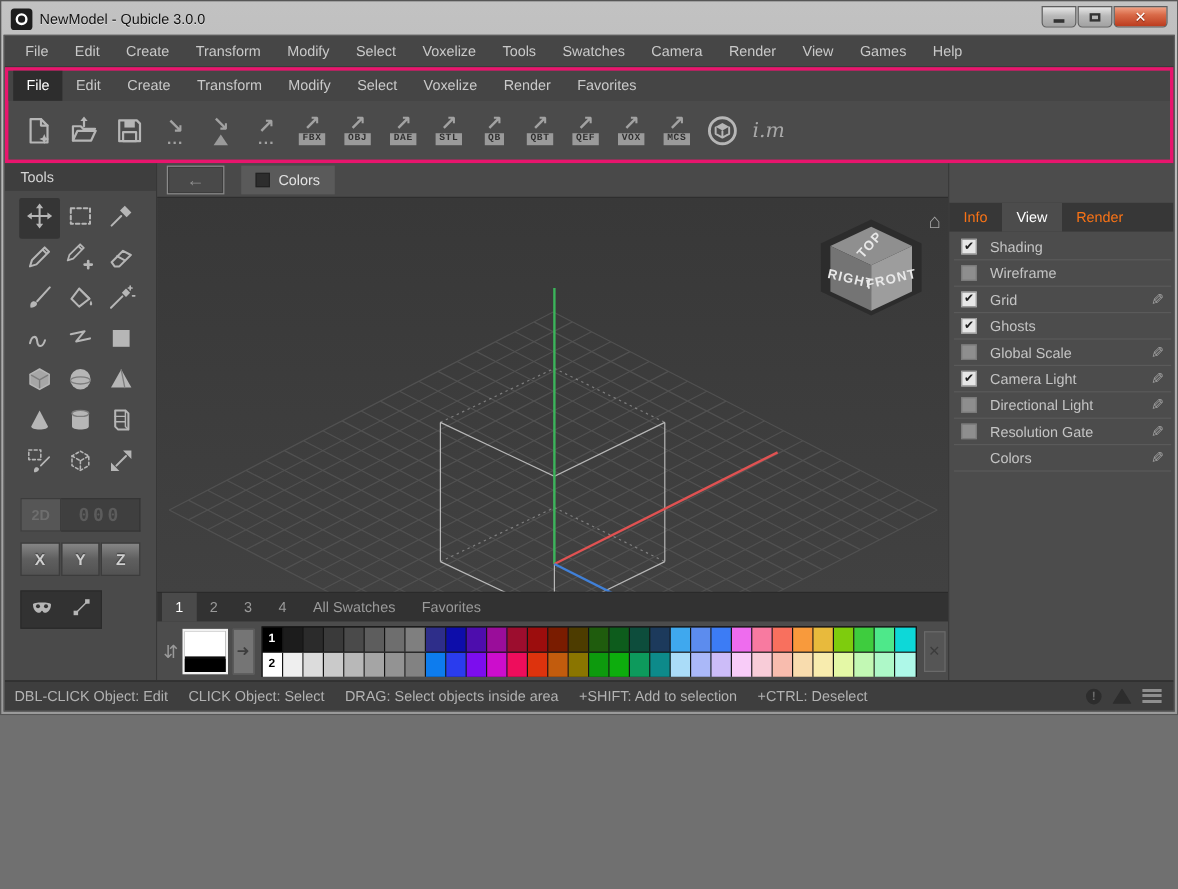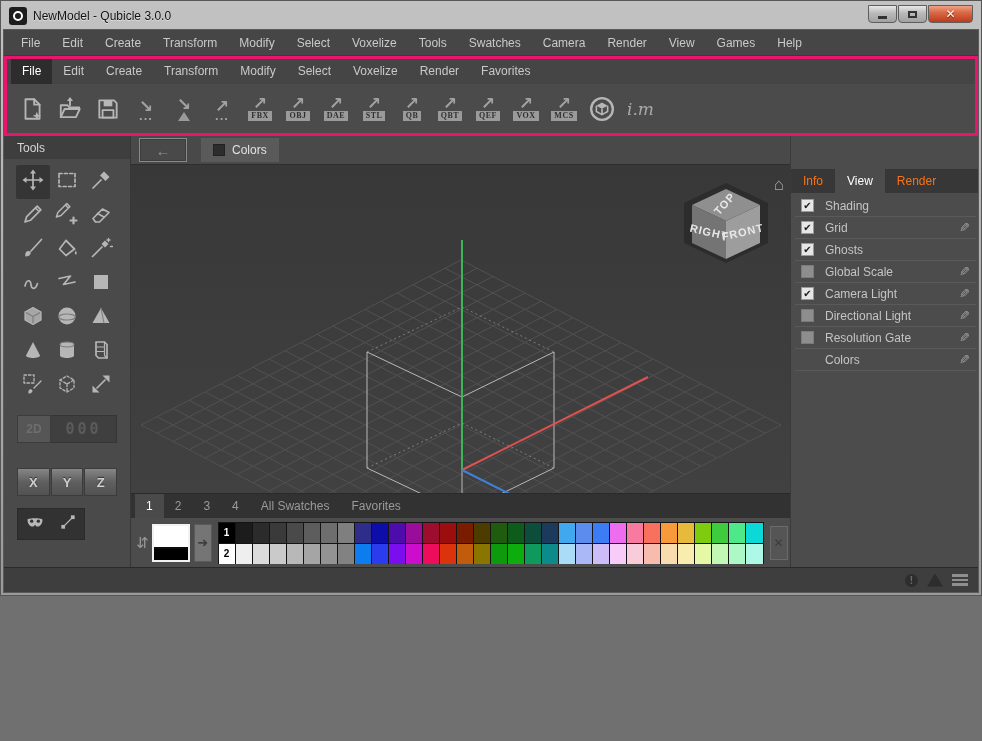--- a/index.html
+++ b/index.html
@@ -24,32 +24,32 @@
   .qab{border:3px solid #e8156d;background:#4b4b4b;display:flex;flex-direction:column;height:80px;}
   .qab-menu{height:25px;display:flex;align-items:stretch;padding-left:4px;background:#454545;}
   .qab-menu .mi{font-size:12px;color:#c9c9c9;padding:5px 11px;}
   .qab-menu .mi.active{background:#2d2d2d;color:#fff;}
   .qab-tools{flex:1;display:flex;align-items:center;padding-left:6px;position:relative;}
   .tbtn{width:38px;height:44px;display:flex;flex-direction:column;align-items:center;justify-content:center;color:#a2a2a2;}
   .tbtn svg{display:block;}
   .tbtn .arrow{font-size:17px;line-height:14px;font-weight:bold;color:#a2a2a2;font-family:"DejaVu Sans",sans-serif;}
   .tbtn .dots{font-size:13px;line-height:6px;font-weight:bold;letter-spacing:1px;color:#a2a2a2;}
   .tbtn .tri{width:0;height:0;border-left:6px solid transparent;border-right:6px solid transparent;border-bottom:9px solid #9a9a9a;margin-top:1px;}
-  .tbtn .chip{margin-top:1px;background:#9a9a9a;color:#303030;font-size:8px;font-weight:bold;font-family:Liberation Serif, serif;padding:0 3px;line-height:10px;letter-spacing:0.5px;}
+  .tbtn .chip{margin-top:1px;background:#9a9a9a;color:#303030;font-size:8px;font-weight:bold;font-family:Liberation Mono, monospace;padding:0 3px;line-height:10px;letter-spacing:0.5px;}
   .im-logo{font-family:"DejaVu Serif",serif;font-style:italic;font-size:17px;color:#a8a8a8;margin-left:6px;}
   .qab-label{position:absolute;right:14px;top:50%;transform:translateY(-50%);color:#fff;font-size:18px;}
   
   .main{flex:1;display:flex;overflow:hidden;}
   
   .tools-panel{width:127px;background:#4a4a4a;border-right:1px solid #373737;display:flex;flex-direction:column;}
   .tools-header{height:23px;background:#3e3e3e;color:#d6d6d6;font-size:12px;display:flex;align-items:center;padding-left:13px;margin-bottom:6px;}
   .tools-grid{display:grid;grid-template-columns:repeat(3,34px);grid-auto-rows:34px;justify-content:center;gap:0;}
   .tool{display:flex;align-items:center;justify-content:center;border-radius:2px;}
   .tool.selected{background:#353535;}
-  .dim-row{margin:12px auto 16px;width:100px;height:28px;display:flex;}
+  .dim-row{margin:12px auto 0;width:100px;height:28px;display:flex;}
   .dim-2d{width:34px;background:#565656;color:#6e6e6e;font-size:12px;font-weight:bold;display:flex;align-items:center;justify-content:center;border:1px solid #3c3c3c;}
   .dim-ctr{flex:1;background:#3f3f3f;border:1px solid #353535;border-left:none;color:#5c5c5c;font-family:"DejaVu Sans Mono",monospace;font-size:15px;font-weight:bold;letter-spacing:3px;display:flex;align-items:center;justify-content:center;}
   .xyz-row{margin:9px auto 0;width:100px;height:28px;display:flex;gap:1px;}
   .axis-btn{flex:1;background:linear-gradient(#868686,#5f5f5f 50%,#525252);border:1px solid #3c3c3c;color:#cfcfcf;font-size:13px;font-weight:bold;display:flex;align-items:center;justify-content:center;text-shadow:0 -1px 1px #333;}
   .extra-row{margin:12px 0 0 13px;width:68px;height:32px;background:#323232;display:flex;border:1px solid #2a2a2a;}
   .extra-btn{flex:1;display:flex;align-items:center;justify-content:center;}
   
   .center{flex:1;display:flex;flex-direction:column;min-width:0;}
   .vp-topbar{height:28px;background:#494949;display:flex;align-items:center;gap:14px;padding-left:8px;}
   .back-btn{width:48px;height:24px;border:1px solid #8a8a8a;box-shadow:inset 0 0 0 1px #3d3d3d;display:flex;align-items:center;justify-content:center;color:#909090;font-size:15px;font-weight:bold;}
@@ -577,20 +577,24 @@
             <span class="rp-tab">Info</span>
             <span class="rp-tab active">View</span>
             <span class="rp-tab">Render</span>
           </div>
         <div class="rp-items" id="rpItems">
             <div class="rp-item">
               <span class="cb on">✔</span>
               <span class="rp-label">Shading</span>
             </div>
             <div class="rp-item">
+              <span class="cb off"></span>
+              <span class="rp-label">Wireframe</span>
+            </div>
+            <div class="rp-item">
               <span class="cb on">✔</span>
               <span class="rp-label">Grid</span>
               <span class="pencil">✎</span>
             </div>
             <div class="rp-item">
               <span class="cb on">✔</span>
               <span class="rp-label">Ghosts</span>
             </div>
             <div class="rp-item">
               <span class="cb off"></span>
@@ -615,20 +619,21 @@
             <div class="rp-item">
               <span class="cb none"></span>
               <span class="rp-label">Colors</span>
               <span class="pencil">✎</span>
             </div>
           </div>
       </div>
     </div>
 
     <div class="statusbar">
+      <span id="statusHints"><span class="hint">DBL-CLICK Object: Edit</span><span class="hint">CLICK Object: Select</span><span class="hint">DRAG: Select objects inside area</span><span class="hint">+SHIFT: Add to selection</span><span class="hint">+CTRL: Deselect</span></span>
       <div class="sb-icons">
         <div class="sb-info">!</div>
         <div class="sb-warn"></div>
         <div class="sb-menu"></div>
       </div>
     </div>
   </div>
 </div>
 
 </body></html>

